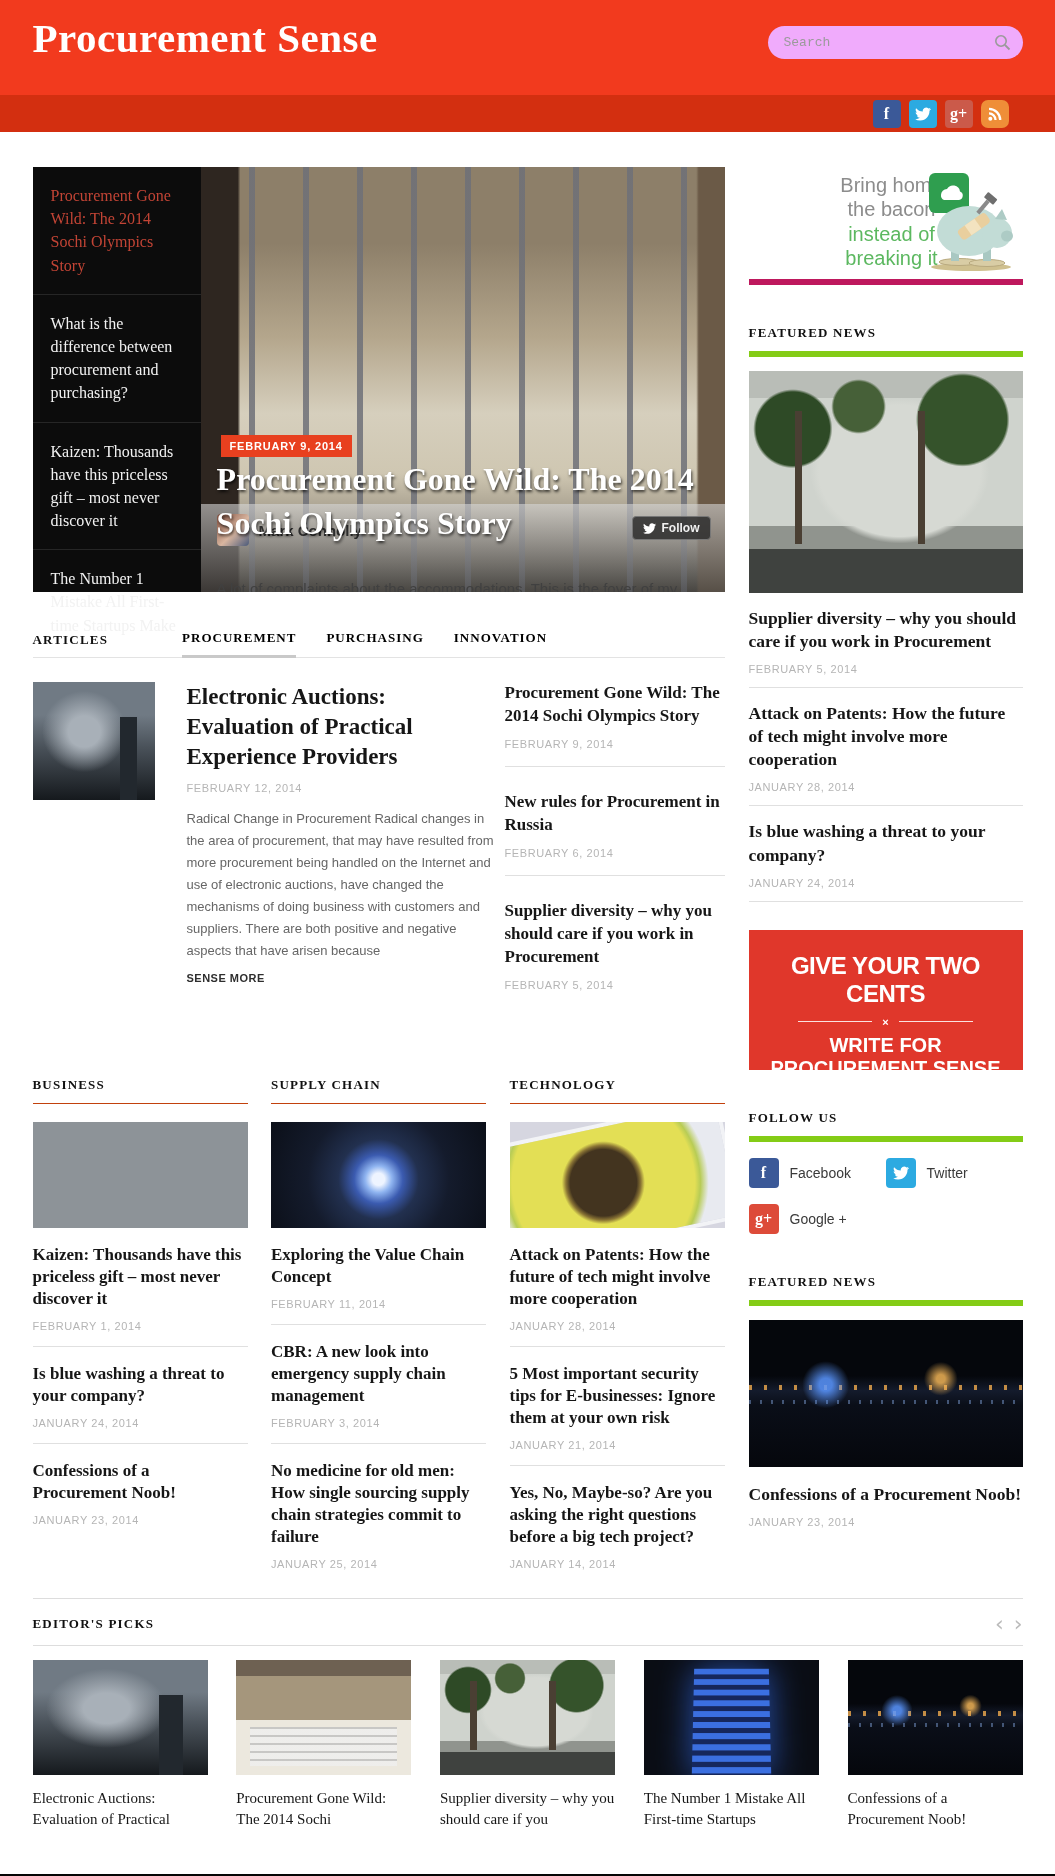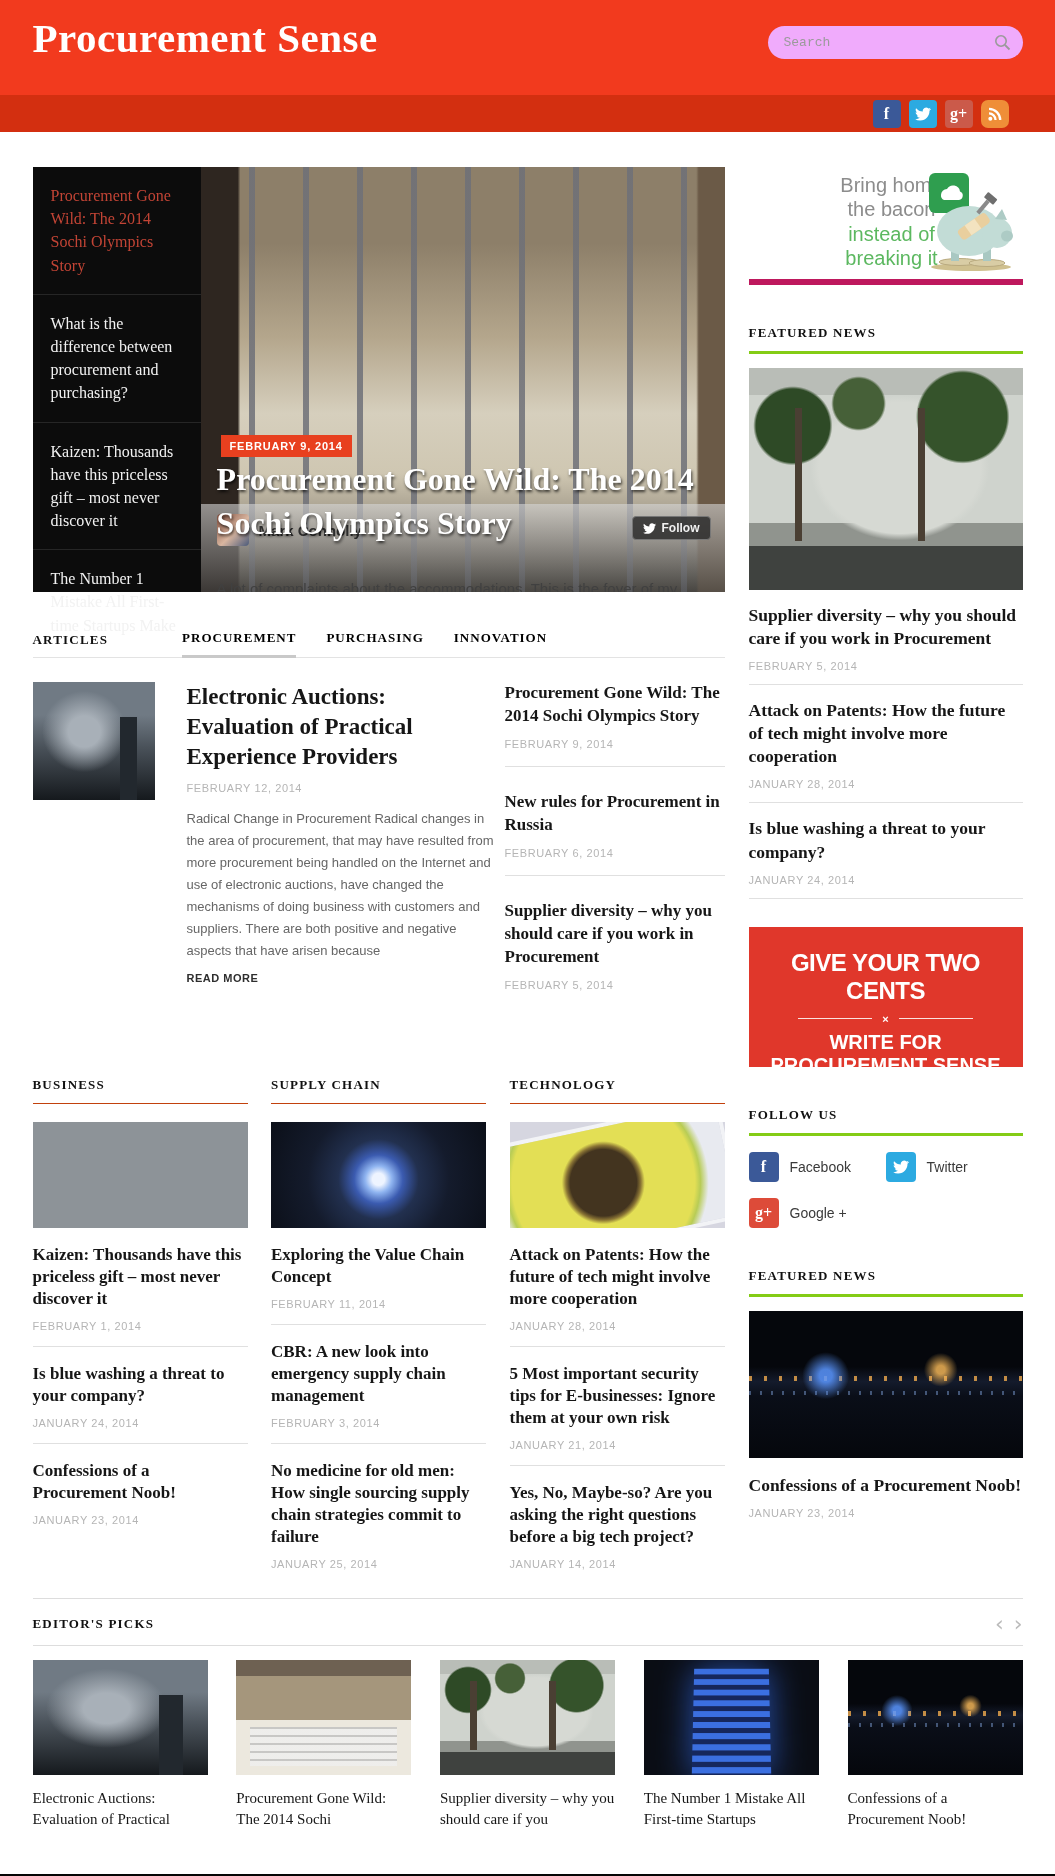--- a/index.html
+++ b/index.html
@@ -102,21 +102,21 @@
   .col-title { font-family:"Liberation Serif","DejaVu Serif",serif; font-weight:bold; font-size:17px; line-height:1.3; color:#161616; cursor:pointer; }
 
   
   .widget { margin-bottom:26px; }
   .ad-bacon { position:relative; width:274px; height:118px; background:#fff; cursor:pointer; border-bottom:6px solid #be185d; padding:6px 0 0 12px;text-align:center; }
   .ad-bacon .l { font-size:20px; line-height:1.22; }
   .ad-grey { color:#8c8c8c; }
   .ad-green { color:#5cb860; }
   .procurify-logo { position:absolute; right:54px; top:6px; }
   .piggy { position:absolute; right:2px; bottom:2px; }
-  .widget-head { padding:14px 0 10px; border-bottom:3px solid #84cc16; }
+  .widget-head { padding:14px 0 10px; border-bottom:6px solid #84cc16; }
   .side-img { width:274px; margin-top:14px; cursor:pointer; }
   .img-trees { height:222px; position:relative; overflow:hidden; background:
       radial-gradient(circle at 16% 26%, #2e4a26 0 13%, rgba(46,74,38,0) 14%),
       radial-gradient(circle at 78% 22%, #35532b 0 16%, rgba(53,83,43,0) 17%),
       radial-gradient(circle at 40% 16%, #466038 0 10%, rgba(70,96,56,0) 11%),
       radial-gradient(ellipse at 55% 45%, #d6d9d3 0 38%, rgba(214,217,211,0) 42%),
       linear-gradient(180deg, #b9bdb7 0 12%, #cfd3cd 12% 70%, #90948e 70% 80%, #3f423f 80% 100%); }
   .img-trees::before, .img-trees::after { content:''; position:absolute; top:18%; bottom:22%; width:7px; background:#4a3f33; }
   .img-trees::before { left:17%; } .img-trees::after { left:62%; }
   .side-item { padding:14px 0 12px; }
@@ -253,21 +253,21 @@
               <div class="tab">PURCHASING</div>
               <div class="tab">INNOVATION</div>
             </div>
           </div>
           <div class="articles-body">
             <div class="art-thumb img-statue"></div>
             <div class="art-main">
               <div class="art-title">Electronic Auctions: Evaluation of Practical Experience Providers</div>
               <div class="meta-date">FEBRUARY 12, 2014</div>
               <div class="art-excerpt">Radical Change in Procurement Radical changes in the area of procurement, that may have resulted from more procurement being handled on the Internet  and use of electronic auctions, have changed the mechanisms of doing business with customers and suppliers.  There are both positive and negative aspects that have arisen because</div>
-              <div class="read-more">READ MORE</div>
+              <div class="read-more">SENSE MORE</div>
             </div>
             <div class="art-list">
               <div class="art-list-item">
                 <div class="list-title">Procurement Gone Wild: The 2014 Sochi Olympics Story</div>
                 <div class="meta-date">FEBRUARY 9, 2014</div>
               </div>
               <div class="art-list-item">
                 <div class="list-title">New rules for Procurement in Russia</div>
                 <div class="meta-date">FEBRUARY 6, 2014</div>
               </div>

